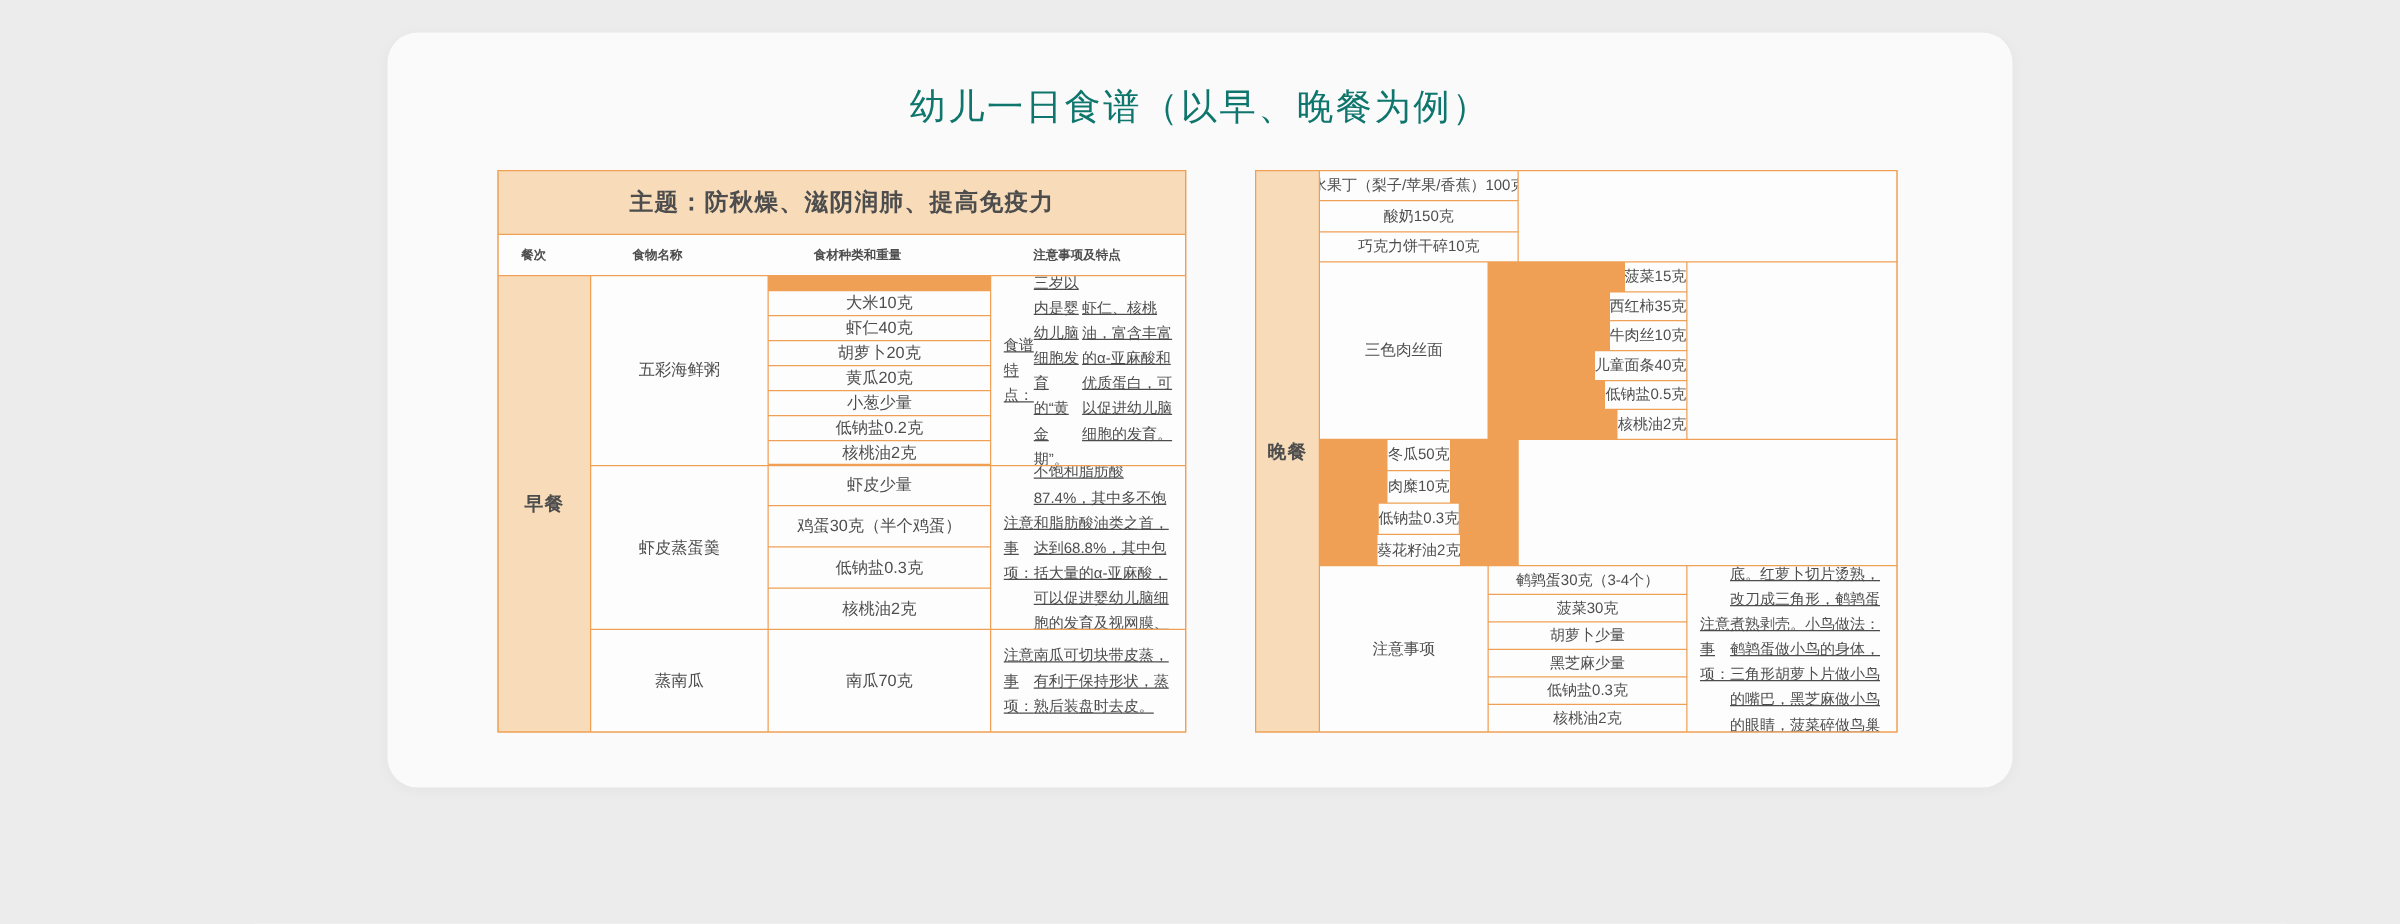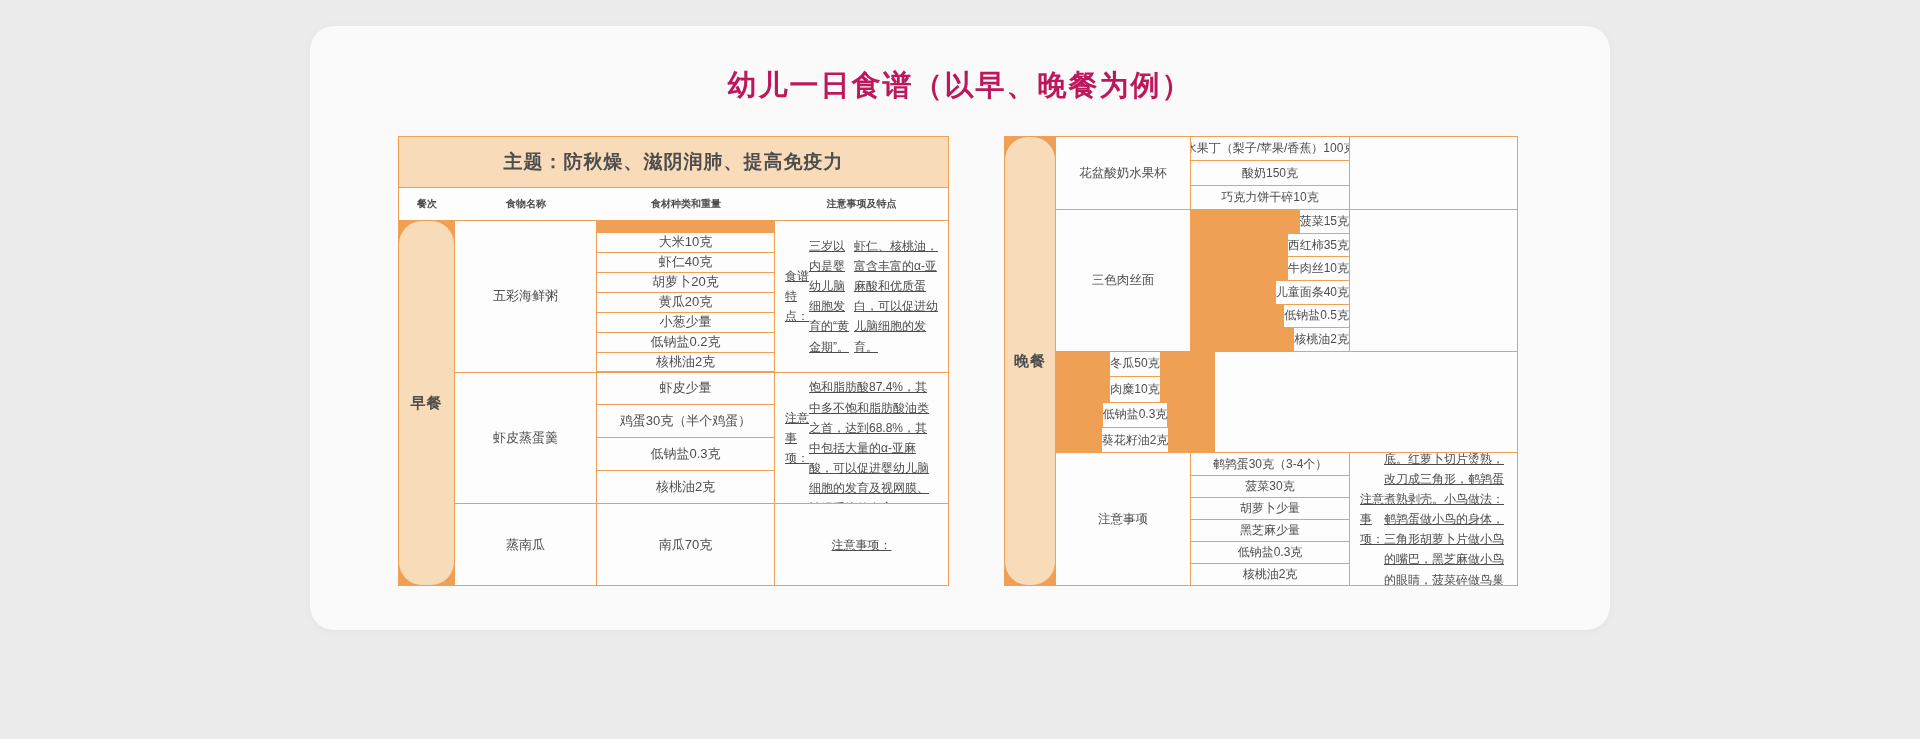--- a/index.html
+++ b/index.html
@@ -9,38 +9,38 @@
     font-family:"Liberation Sans","DejaVu Sans",sans-serif;
     color:#4d4d4d;
   }
   .card{
     position:absolute;left:310px;top:26px;width:1300px;height:604px;
     background:#fafafa;border-radius:24px;
     box-shadow:0 2px 12px rgba(0,0,0,0.04);
   }
   .page-title{
     margin-top:40px;text-align:center;
-    font-size:29px;font-weight:700;letter-spacing:2px;
-    color:#be185d;
+    font-size:29px;font-weight:400;letter-spacing:2px;
+    color:#0f766e;
   }
   .tables{display:flex;margin:30px 92px 0 88px;gap:55px;}
   
   .tbl{display:flex;flex-direction:column;gap:1px;background:#efa054;border:1px solid #efa054;box-sizing:border-box;}
   #left-table{width:551px;height:450px;}
   #right-table{width:514px;height:450px;}
   .tbl .cell{
     background:#fdfdfd;display:flex;align-items:center;justify-content:center;
     min-width:0;min-height:0;overflow:hidden;color:#4d4d4d;
   }
   .peach{background:#f8dcba !important;}
   .theme-row{flex:0 0 50px;font-size:19px;font-weight:bold;color:#4a4a4a;letter-spacing:1px;}
   .colhead-row{flex:0 0 32px;display:flex;align-items:center;background:#fdfdfd;font-weight:bold;font-size:10px;}
   .colhead{display:flex;align-items:center;justify-content:center;height:100%;}
   .tbody{flex:1 1 auto;display:flex;gap:1px;min-height:0;}
-  .meal-cell{flex:0 0 auto;font-weight:bold;font-size:15px;letter-spacing:1px;border-radius:23px;}
+  .meal-cell{flex:0 0 auto;font-weight:bold;font-size:15px;letter-spacing:1px;}
   .sections{flex:1 1 0;display:flex;flex-direction:column;gap:1px;min-width:0;}
   .section{display:flex;gap:1px;min-height:0;}
   .name-col{display:flex;flex-direction:column;gap:1px;flex:0 0 auto;min-height:0;}
   .ing-col{display:flex;flex-direction:column;gap:1px;flex:0 0 auto;min-height:0;}
   .ing-cell{flex:1 1 0;font-size:13px;white-space:nowrap;}
   .name-cell{font-size:13px;}
   .rt .ing-cell{font-size:12px;}
   .rt .name-cell{font-size:12.5px;}
   .note-cell{flex:1 1 0;display:block;padding:8px 10px;font-size:12px;line-height:1.68;text-align:left;}
   .note-line{margin:0;text-decoration:underline;}
@@ -53,21 +53,21 @@
   <div class="tables">
     <div class="tbl" id="left-table">
         <div class="cell peach theme-row">主题：防秋燥、滋阴润肺、提高免疫力</div>
         <div class="colhead-row">
           <div class="colhead" style="width: 56px;">餐次</div>
           <div class="colhead" style="width: 142px;">食物名称</div>
           <div class="colhead" style="width: 178px;">食材种类和重量</div>
           <div class="colhead" style="flex: 1 1 0px;">注意事项及特点</div>
         </div>
         <div class="tbody">
-          <div class="cell peach meal-cell" style="width: 55px;">早餐</div>
+          <div class="cell peach meal-cell" style="width: 73px;">早餐</div>
           <div class="sections">
             <div class="section" style="flex: 153 1 0px;">
               <div class="cell name-cell" style="width: 141px; flex: 0 0 auto;">五彩海鲜粥</div>
               <div class="ing-col" style="width: 177px; margin-top: 12px;">
                 <div class="cell ing-cell">大米10克</div>
                 <div class="cell ing-cell">虾仁40克</div>
                 <div class="cell ing-cell">胡萝卜20克</div>
                 <div class="cell ing-cell">黄瓜20克</div>
                 <div class="cell ing-cell">小葱少量</div>
                 <div class="cell ing-cell">低钠盐0.2克</div>
@@ -92,31 +92,31 @@
                 <div class="note-line">婴幼儿首选核桃油，不饱和脂肪酸87.4%，其中多不饱和脂肪酸油类之首，达到68.8%，其中包括大量的α-亚麻酸，可以促进婴幼儿脑细胞的发育及视网膜、神经系统的发育。</div>
               </div>
             </div>
             <div class="section" style="flex: 82 1 0px;">
               <div class="cell name-cell" style="width: 141px; flex: 0 0 auto;">蒸南瓜</div>
               <div class="ing-col" style="width: 177px;">
                 <div class="cell ing-cell">南瓜70克</div>
               </div>
               <div class="cell note-cell">
                 <div class="note-line">注意事项：</div>
+                <div class="note-line">南瓜可切块带皮蒸，有利于保持形状，蒸熟后装盘时去皮。</div>
               </div>
             </div>
           </div>
         </div>
       </div>
     <div class="tbl rt" id="right-table">
         <div class="tbody">
           <div class="cell peach meal-cell" style="width: 50px;">晚餐</div>
           <div class="sections">
             <div class="section" style="flex: 73 1 0px;">
-              <div class="cell name-cell" style="width: 134px; flex: 0 0 auto;">花盆酸奶水果杯</div>
               <div class="ing-col" style="width: 158px;">
                 <div class="cell ing-cell">水果丁（梨子/苹果/香蕉）100克</div>
                 <div class="cell ing-cell">酸奶150克</div>
                 <div class="cell ing-cell">巧克力饼干碎10克</div>
               </div>
               <div class="cell note-cell"></div>
             </div>
             <div class="section" style="flex: 142 1 0px;">
               <div class="cell name-cell" style="width: 134px; flex: 0 0 auto;">三色肉丝面</div>
               <div class="ing-col" style="width: 158px; align-items: flex-end;">

